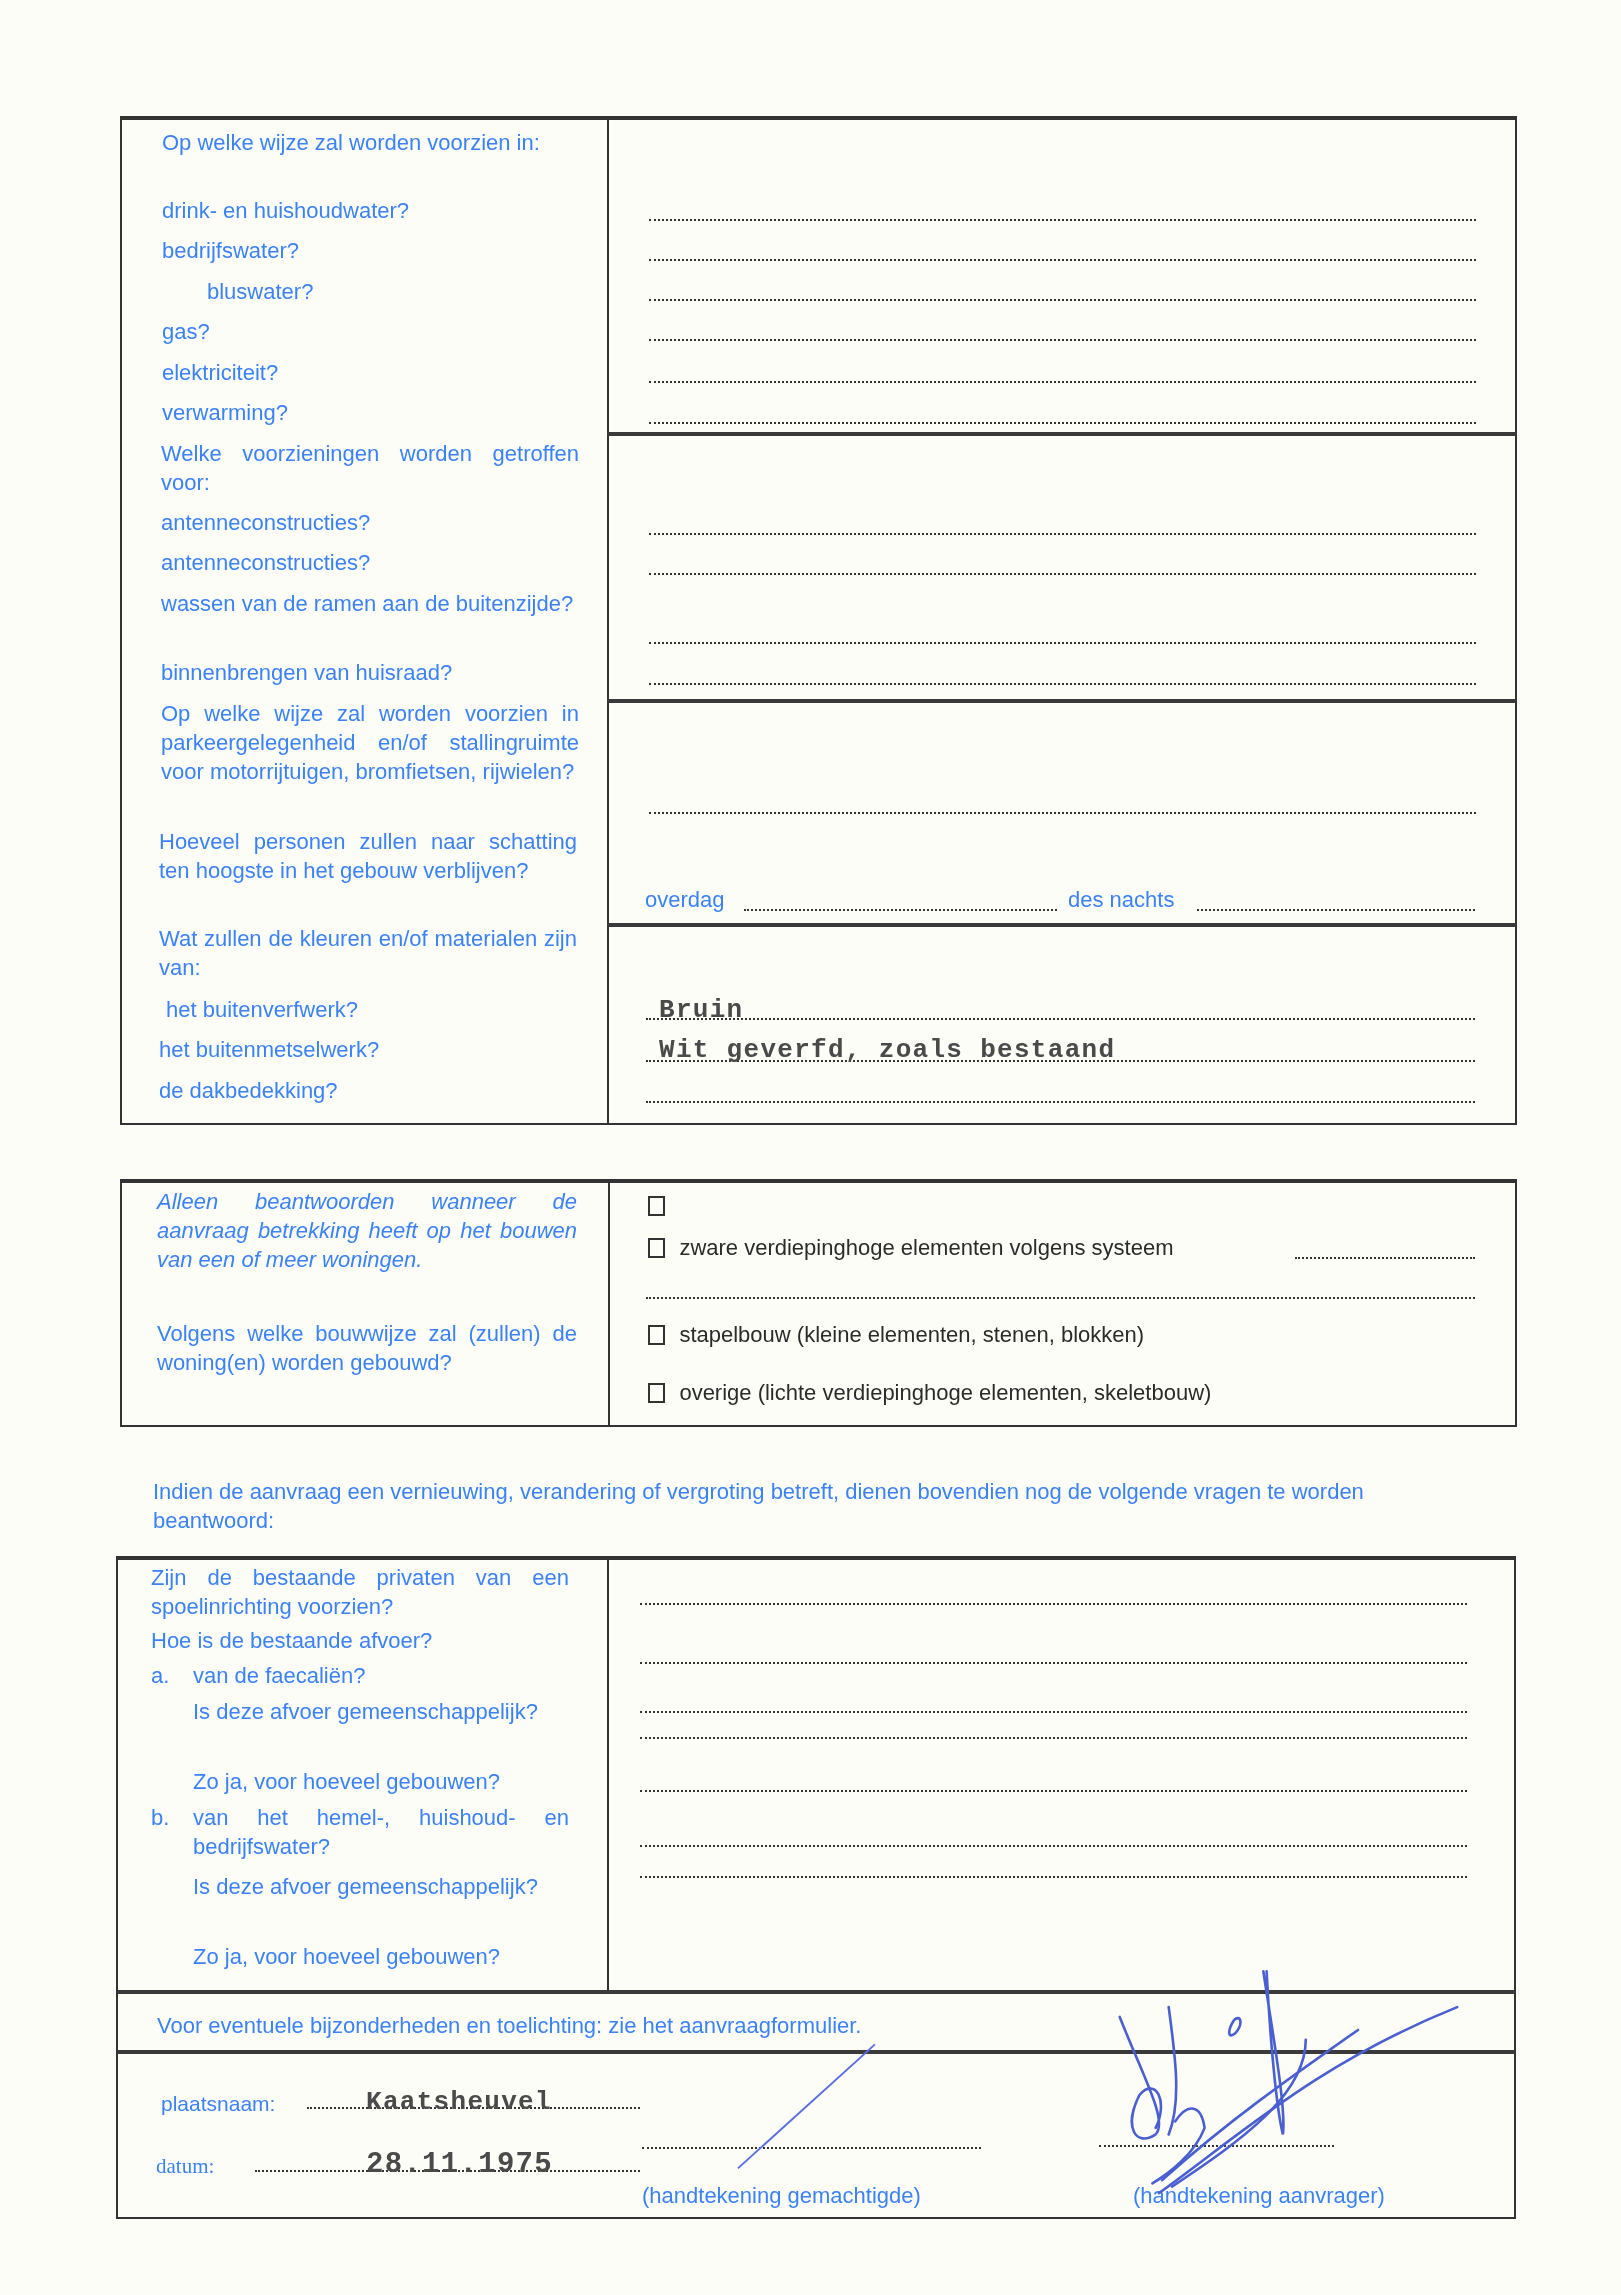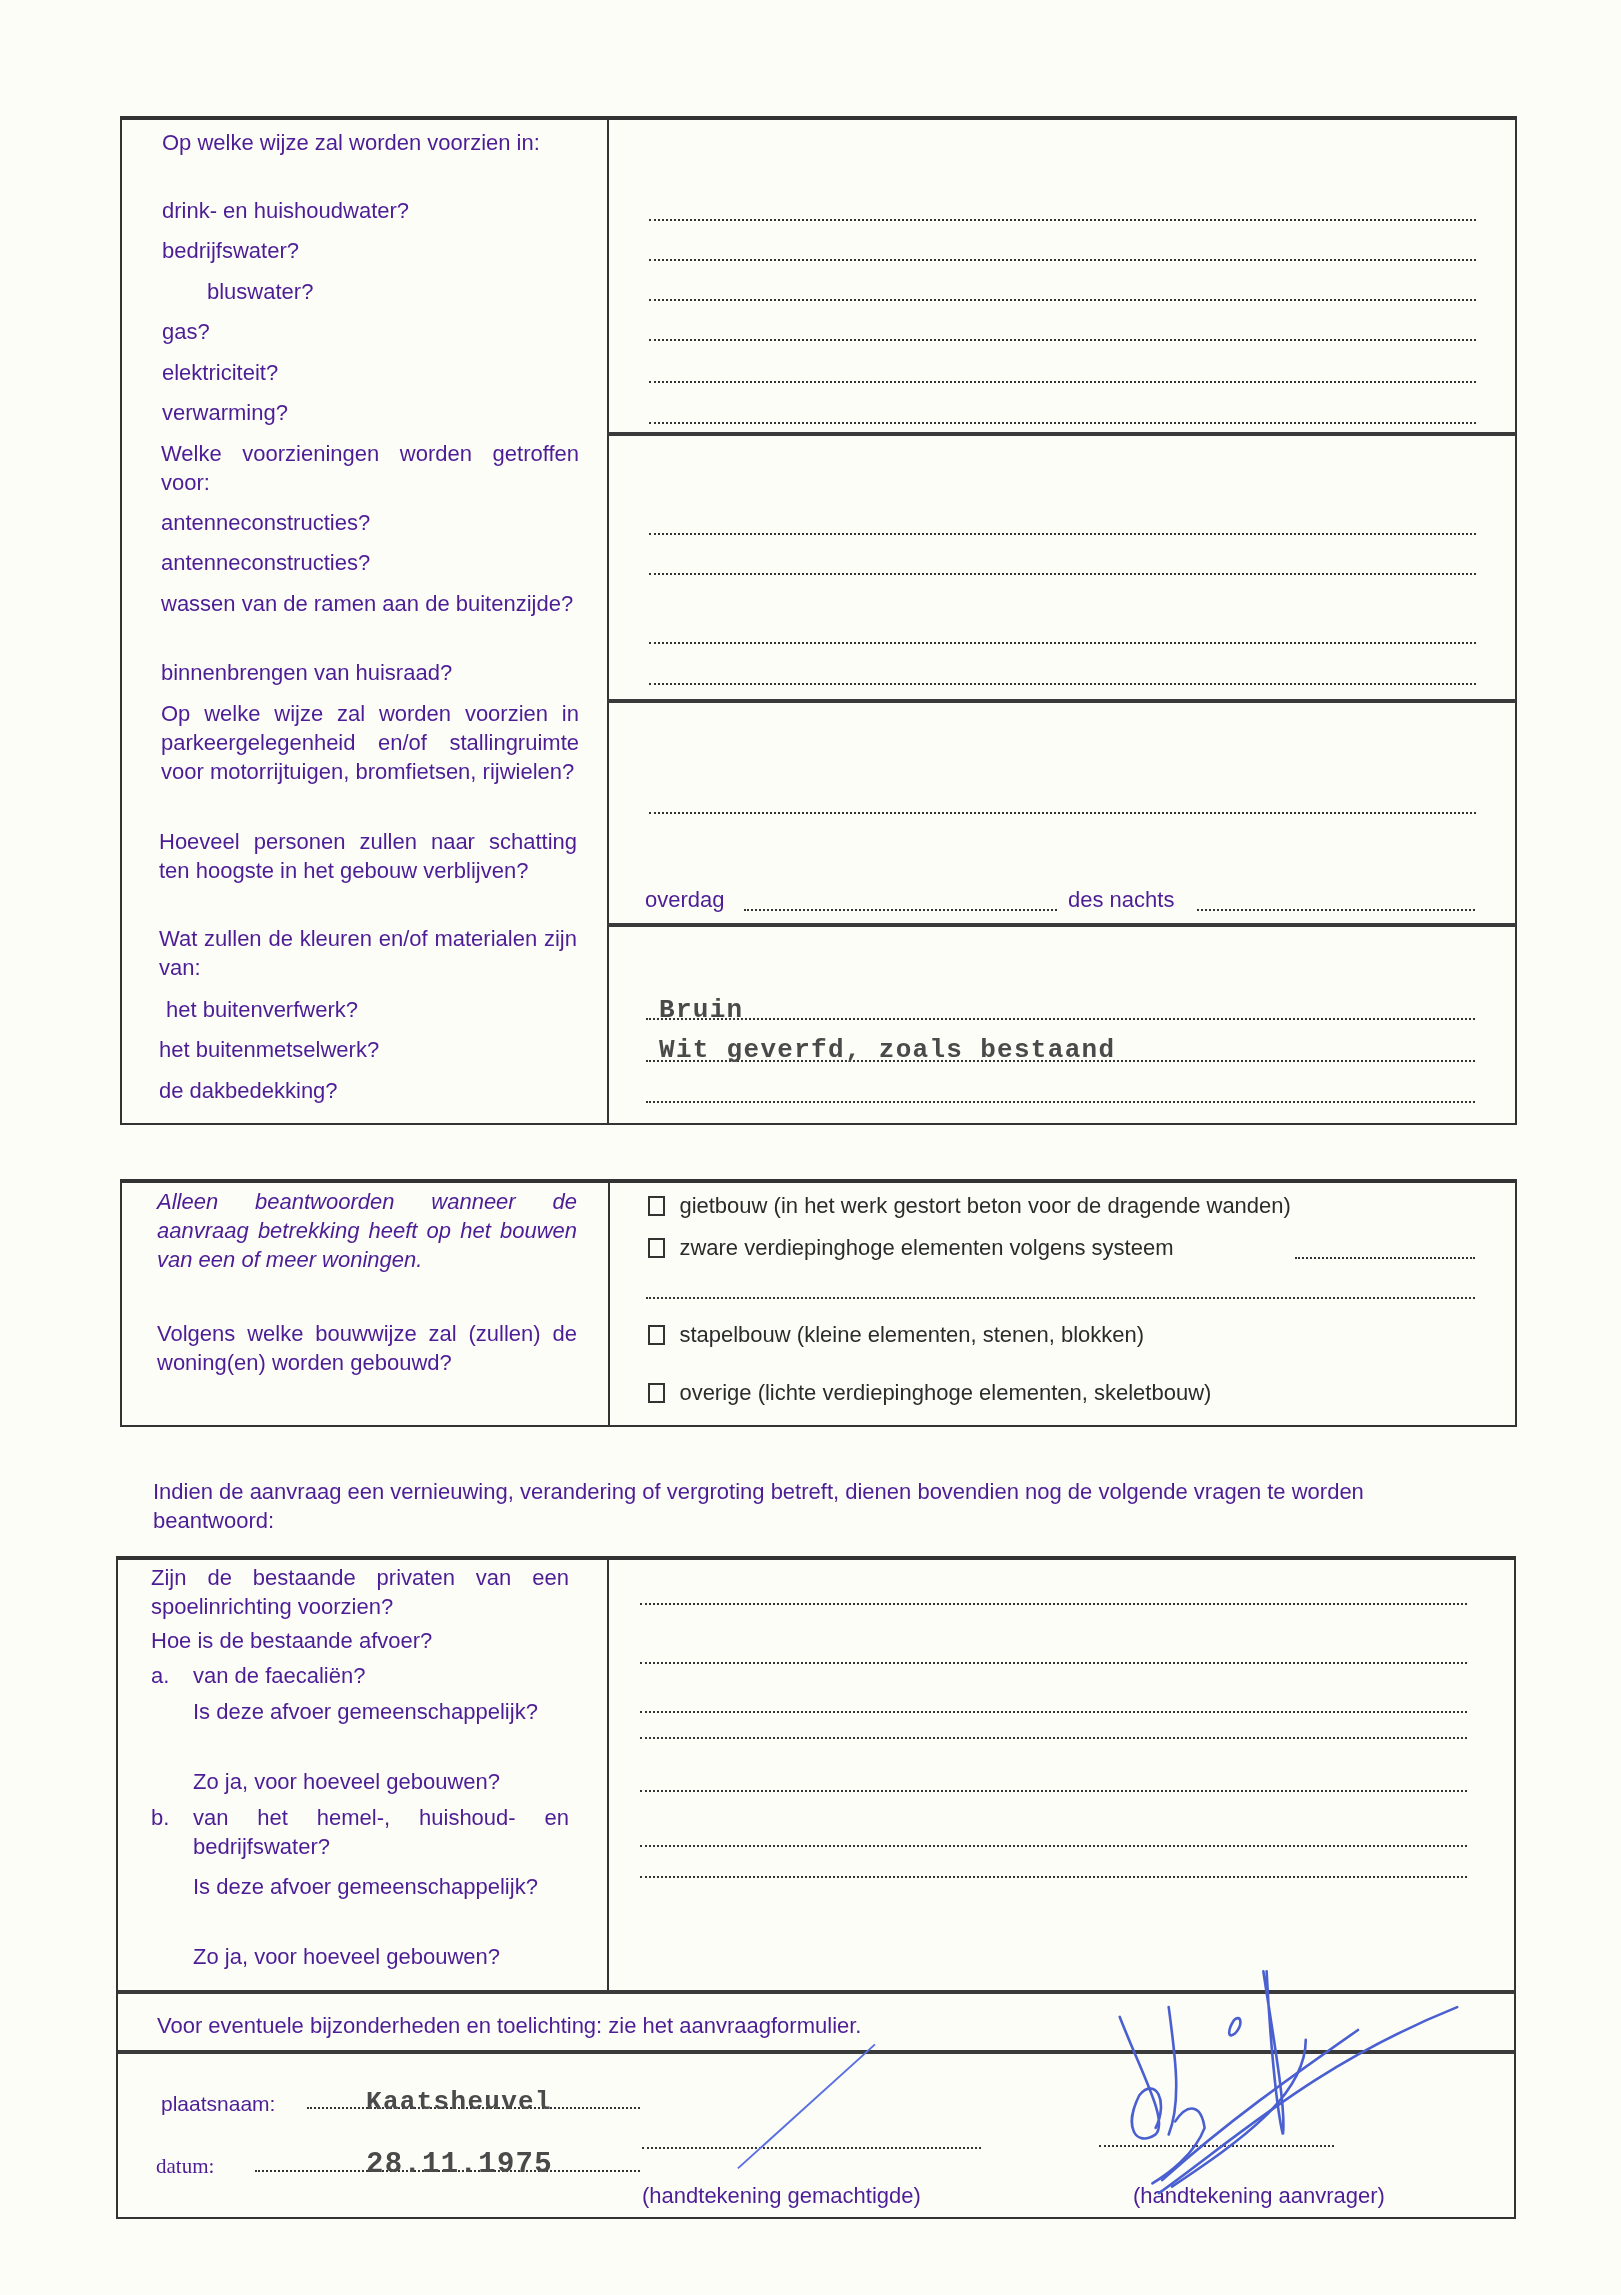--- a/index.html
+++ b/index.html
@@ -2,21 +2,21 @@
 <html style="font-size:10.4px"><head>
 <meta charset="utf-8">
 <style>
   html, body { margin:0; padding:0; }
   body { width:1622px; height:2295px; background:#fdfdf8; position:relative; overflow:hidden;
          font-family:"Liberation Sans", sans-serif; color:#2a2a2a; }
   .box { position:absolute; border:2px solid #333; box-sizing:border-box; }
   .thick-top { border-top-width:4.6px; }
   .vline { position:absolute; width:2px; background:#333; }
   .hline { position:absolute; height:3.9px; background:#3a3a3a; }
-  .q { position:absolute; font-size:22px; line-height:29px; color:#4c1d95; }
+  .q { position:absolute; font-size:22px; line-height:29px; color:#3b82f6; }
   .just { text-align:justify; text-align-last:left; }
   .dots { position:absolute; height:0; border-bottom:2.6px dotted #333; }
   .typed { position:absolute; font-family:"Liberation Mono", monospace; font-size:26px; font-weight:bold;
            color:#4a4a4a; letter-spacing:1.3px; }
   .ital { font-style:italic; }
   .cb { display:inline-block; width:17px; height:19.6px; border:2px solid #333; box-sizing:border-box;
         vertical-align:-2.6px; margin-right:14.4px; }
   .opt { position:absolute; font-size:22px; line-height:29px; color:#2b2b2b; white-space:nowrap; }
   .small { font-size:21px; }
   svg.sig { position:absolute; overflow:visible; }
@@ -76,21 +76,21 @@
 <div class="typed" style="left:659px; top:1035px;">Wit geverfd, zoals bestaand</div>
 <div class="dots" style="left:646px; top:1101px; width:829px;"></div>
 
 <div class="box thick-top" style="left:120px; top:1179px; width:1397px; height:248px;"></div>
 <div class="vline" style="left:608px; top:1180px; height:245px;"></div>
 
 <div class="q just ital" style="left:157px; top:1187px; width:420px;">Alleen beantwoorden wanneer de aanvraag betrekking heeft op het bouwen van een of meer woningen.</div>
 <div class="q just" style="left:157px; top:1319px; width:420px;">Volgens welke bouwwijze zal (zullen) de woning(en) worden gebouwd?</div>
 
 <div class="opt" style="left:648px; top:1191px;">
-  <span class="cb"></span><span>gietbouw (in het werk gestort beton voor de dragende wanden)</span>
+  <span class="cb"></span>
 </div>
 <div class="opt" style="left:648px; top:1233px;">
   <span class="cb"></span><span>zware verdiepinghoge elementen volgens systeem</span>
 </div>
 <div class="dots" style="left:1295px; top:1257px; width:180px;"></div>
 <div class="dots" style="left:646px; top:1297px; width:829px;"></div>
 <div class="opt" style="left:648px; top:1320px;">
   <span class="cb"></span><span>stapelbouw (kleine elementen, stenen, blokken)</span>
 </div>
 <div class="opt" style="left:648px; top:1378px;">

